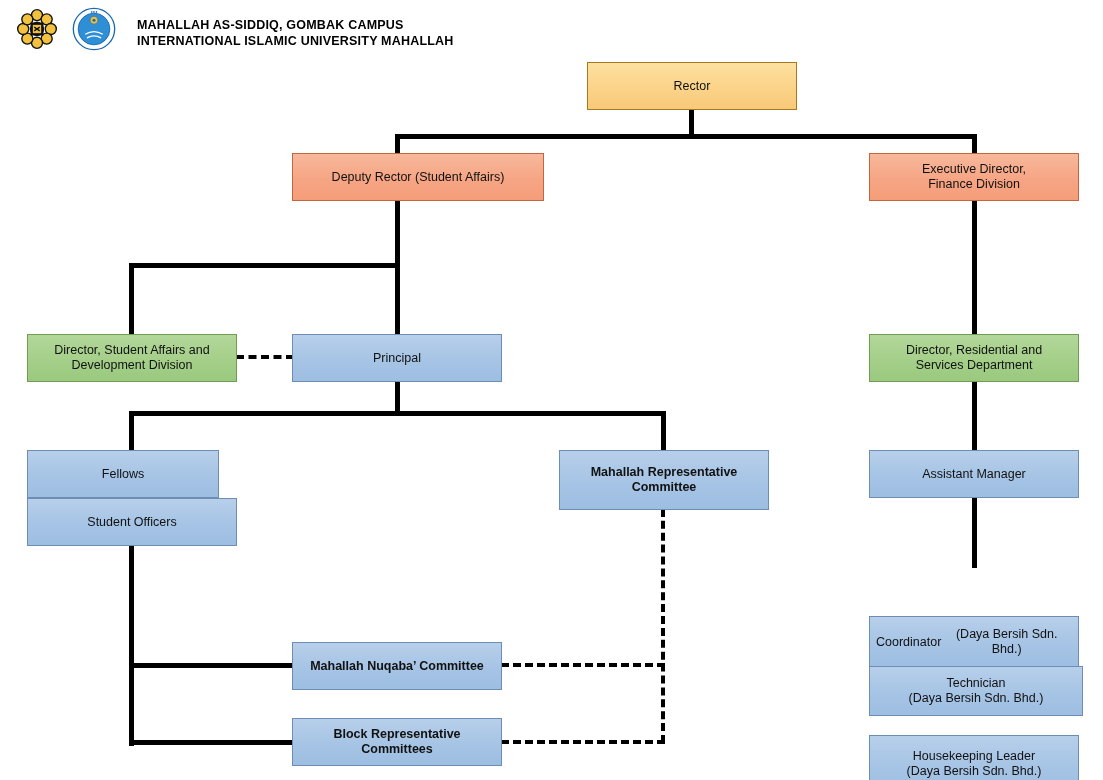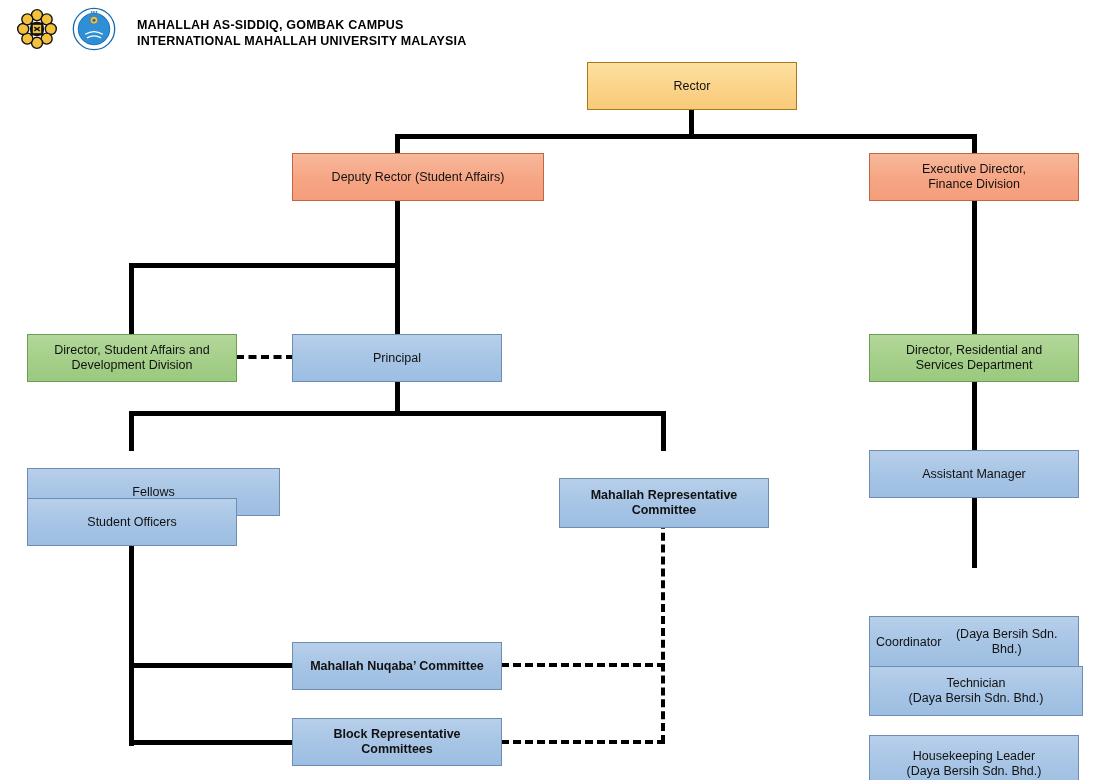--- a/index.html
+++ b/index.html
@@ -129,21 +129,21 @@
       <circle cx="50" cy="50" r="36" fill="none" stroke="#1769b0" stroke-width="2"></circle>
       <circle cx="50" cy="30" r="9" fill="#f2c23e" stroke="#1769b0" stroke-width="1.5"></circle>
       <circle cx="50" cy="30" r="3.5" fill="#1769b0"></circle>
       <path d="M30 62 q20 -12 40 0" stroke="#ffffff" stroke-width="3" fill="none"></path>
       <path d="M34 70 q16 -9 32 0" stroke="#ffffff" stroke-width="3" fill="none"></path>
       <text x="50" y="13" font-size="9" fill="#1769b0" text-anchor="middle" font-family="Liberation Sans, sans-serif">●●●</text>
     </svg>
 
     <div id="header-text">
       <div>MAHALLAH AS-SIDDIQ, GOMBAK CAMPUS</div>
-      <div>INTERNATIONAL MAHALLAH UNIVERSITY MALAYSIA</div>
+      <div>INTERNATIONAL ISLAMIC UNIVERSITY MAHALLAH</div>
     </div>
   </div>
 
   <div class="line" style="left:689px; top:110px; width:5px; height:28px;"></div>
 
   <div class="line" style="left:395px; top:134px; width:582px; height:5px;"></div>
 
   <div class="line" style="left:395px; top:134px; width:5px; height:20px;"></div>
 
   <div class="line" style="left:972px; top:134px; width:5px; height:20px;"></div>
@@ -195,28 +195,28 @@
 
   <div class="box blue" style="left:292px; top:334px; width:210px; height:48px;">
     <span class="box-label">Principal</span>
   </div>
 
   <div class="box green" style="left:869px; top:334px; width:210px; height:48px; flex-direction:column;">
     <span class="box-label">Director, Residential and</span>
     <span class="box-label">Services Department</span>
   </div>
 
-  <div class="box blue-stack" style="left:27px; top:468px; width:253px; height:48px;">
+  <div class="box blue-stack" style="left:27px; top:450px; width:192px; height:48px;">
     <span class="box-label">Fellows</span>
   </div>
   <div class="box blue-stack" style="left:27px; top:498px; width:210px; height:48px;">
     <span class="box-label">Student Officers</span>
   </div>
 
-  <div class="box blue bold" style="left:559px; top:450px; width:210px; height:50px; flex-direction:column;margin-top:28px;">
+  <div class="box blue bold" style="left:559px; top:450px; width:210px; height:60px; flex-direction:column;">
     <span class="box-label">Mahallah Representative</span>
     <span class="box-label">Committee</span>
   </div>
 
   <div class="box blue" style="left:869px; top:450px; width:210px; height:48px;">
     <span class="box-label">Assistant Manager</span>
   </div>
 
   <div class="box blue-stack" style="left:869px; top:616px; width:210px; height:52px; flex-direction:row;">
     <span class="box-label">Coordinator</span>

